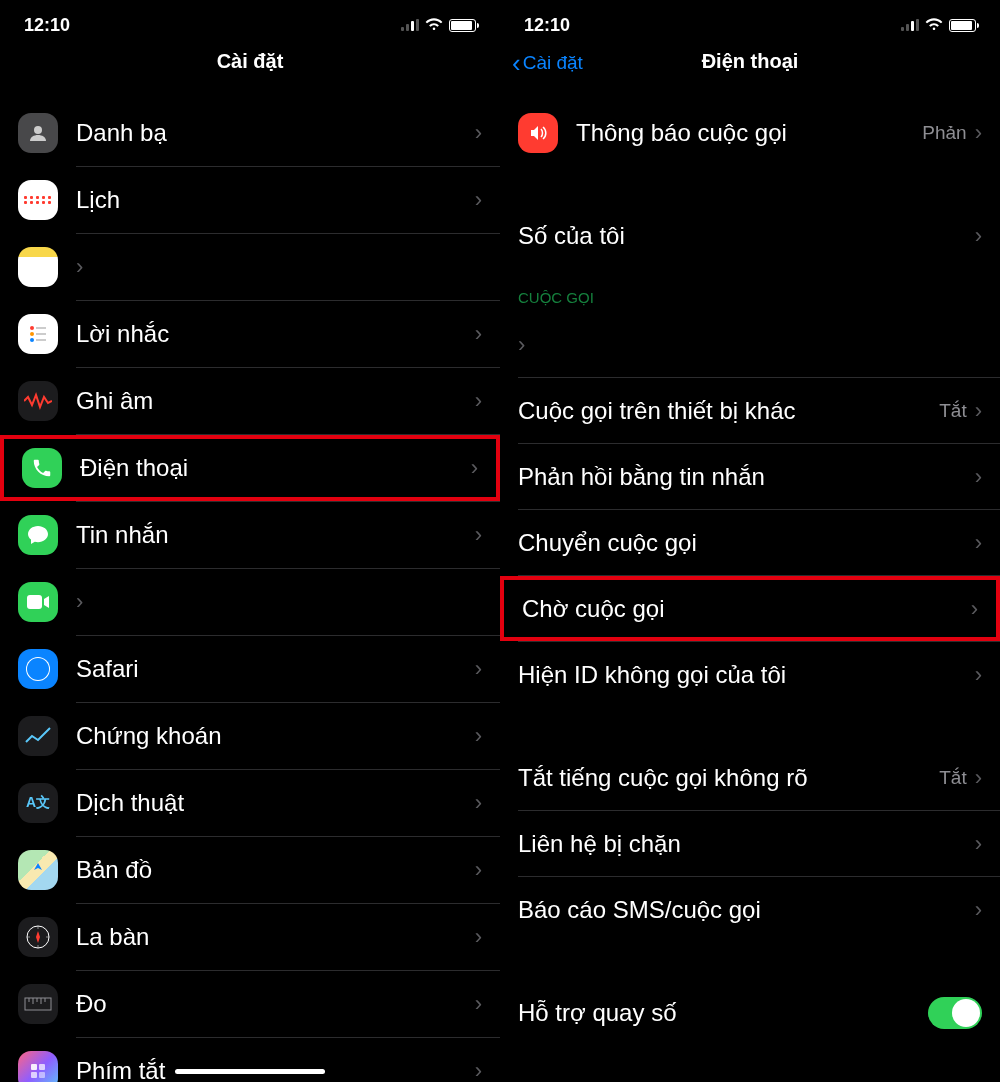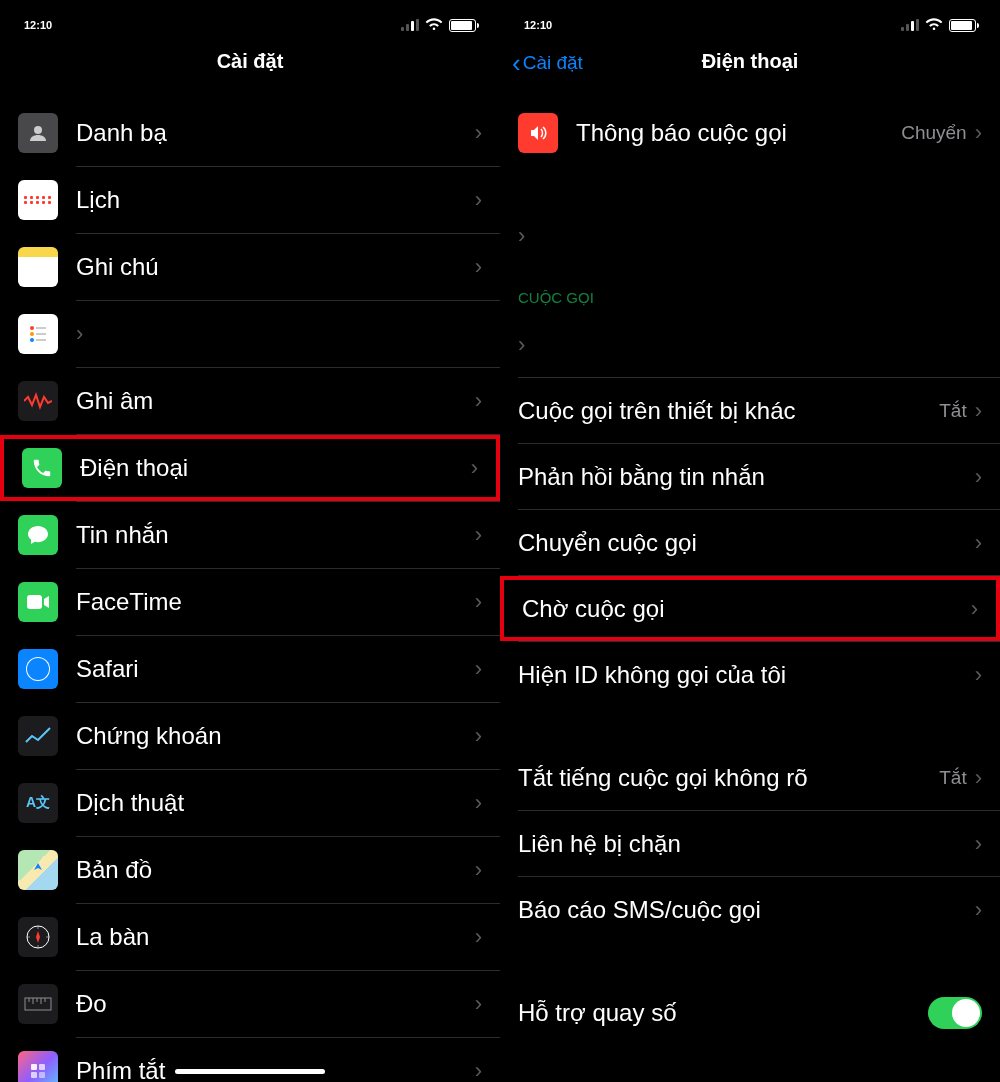--- a/index.html
+++ b/index.html
@@ -18,21 +18,21 @@
   background: #000;
   position: relative;
   overflow: hidden;
 }
 .status-bar {
   height: 50px;
   display: flex;
   justify-content: space-between;
   align-items: center;
   padding: 0 24px;
-  font-size: 11px;
+  font-size: 18px;
   font-weight: 600;
 }
 .status-right {
   display: flex;
   align-items: center;
   gap: 6px;
 }
 .nav-header {
   height: 50px;
   display: flex;
@@ -67,21 +67,21 @@
   padding: 0 18px;
   height: 66px;
   position: relative;
 }
 .row-sm {
   height: 65px;
 }
 .row .icon-wrap {
   width: 40px;
   height: 40px;
-  border-radius: 6px;
+  border-radius: 13px;
   display: flex;
   align-items: center;
   justify-content: center;
   margin-right: 18px;
   font-size: 22px;
   flex-shrink: 0;
 }
 .row .label {
   font-size: 24px;
   flex: 1;
@@ -261,35 +261,35 @@
             <span></span>
             <span></span>
           </div>
         </div>
       <div class="label">Lịch</div>
       <div class="chev">›</div>
     </div>
     <div class="divider"></div>
     <div class="row">
       <div class="icon-wrap bg-yellow"></div>
-      <div class="label">Ghi chú</div>
       <div class="chev">›</div>
     </div>
     <div class="divider"></div>
     <div class="row">
       <div class="icon-wrap bg-white">
           <svg width="24" height="24" viewBox="0 0 24 24">
             <circle cx="6" cy="6" r="2" fill="#ff3b30"></circle>
             <circle cx="6" cy="12" r="2" fill="#ff9500"></circle>
             <circle cx="6" cy="18" r="2" fill="#0a84ff"></circle>
             <rect x="10" y="5" width="10" height="2" fill="#ccc"></rect>
             <rect x="10" y="11" width="10" height="2" fill="#ccc"></rect>
             <rect x="10" y="17" width="10" height="2" fill="#ccc"></rect>
           </svg>
         </div>
+      <div class="label">Lời nhắc</div>
       <div class="chev">›</div>
     </div>
     <div class="divider"></div>
     <div class="row">
       <div class="icon-wrap bg-dark">
           <svg width="28" height="20" viewBox="0 0 28 20">
             <path d="M0 10 L4 6 L8 14 L12 4 L16 16 L20 6 L24 12 L28 10" stroke="#ff3b30" stroke-width="2" fill="none"></path>
           </svg>
         </div>
       <div class="label">Ghi âm</div>
@@ -316,21 +316,20 @@
       <div class="chev">›</div>
     </div>
     <div class="divider"></div>
     <div class="row">
       <div class="icon-wrap bg-green">
           <svg width="24" height="16" viewBox="0 0 24 16">
             <rect x="1" y="1" width="15" height="14" rx="3" fill="#fff"></rect>
             <path d="M18 5l5-3v12l-5-3z" fill="#fff"></path>
           </svg>
         </div>
-      <div class="label">FaceTime</div>
       <div class="chev">›</div>
     </div>
     <div class="divider"></div>
     <div class="row">
       <div class="icon-wrap bg-blue">
           <svg width="28" height="28" viewBox="0 0 28 28">
             <circle cx="14" cy="14" r="12" fill="#fff"></circle>
             <circle cx="14" cy="14" r="11" fill="#0a84ff"></circle>
             <path d="M14 14 L20 8 L14 14 L8 20 Z" fill="#ff3b30"></path>
             <path d="M14 14 L8 8 L14 14 L20 20 Z" fill="#fff"></path>
@@ -442,27 +441,28 @@
 
   <div class="list">
     <div class="row row-sm">
       <div class="icon-wrap bg-red">
           <svg width="20" height="20" viewBox="0 0 20 20">
             <path fill="#fff" d="M3 7h3l4-4v14l-4-4H3z"></path>
             <path stroke="#fff" stroke-width="1.5" fill="none" d="M13 6c1 1 1.5 2.5 1.5 4s-.5 3-1.5 4M15 4c1.8 1.5 2.8 3.7 2.8 6s-1 4.5-2.8 6"></path>
           </svg>
         </div>
       <div class="label">Thông báo cuộc gọi</div>
-      <div class="value">Chuyển</div>
+      <div class="value">Phản</div>
       <div class="chev">›</div>
     </div>
 
     <div class="section-gap"></div>
 
     <div class="row row-sm" style="padding-left:18px">
+      <div class="label">Số của tôi</div>
       <div class="chev">›</div>
     </div>
 
     <div class="section-header">CUỘC GỌI</div>
 
     <div class="row row-sm">
       <div class="chev">›</div>
     </div>
     <div class="divider-b"></div>
     <div class="row row-sm">

